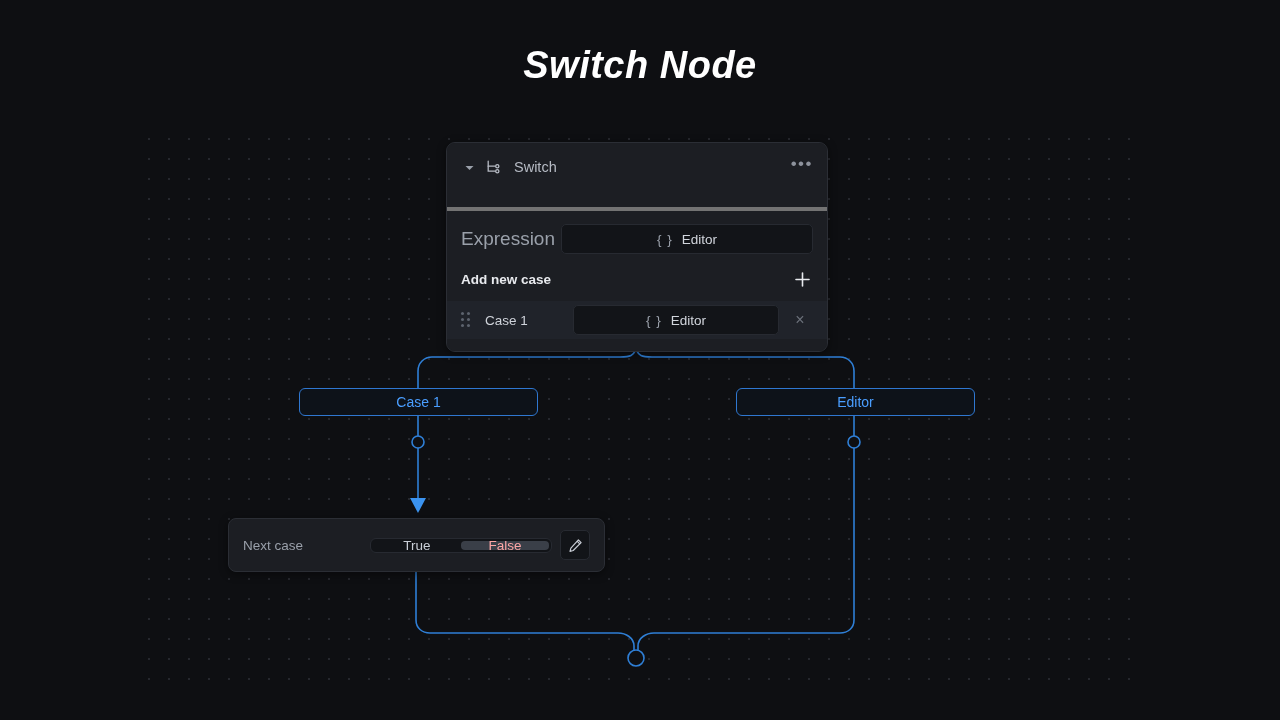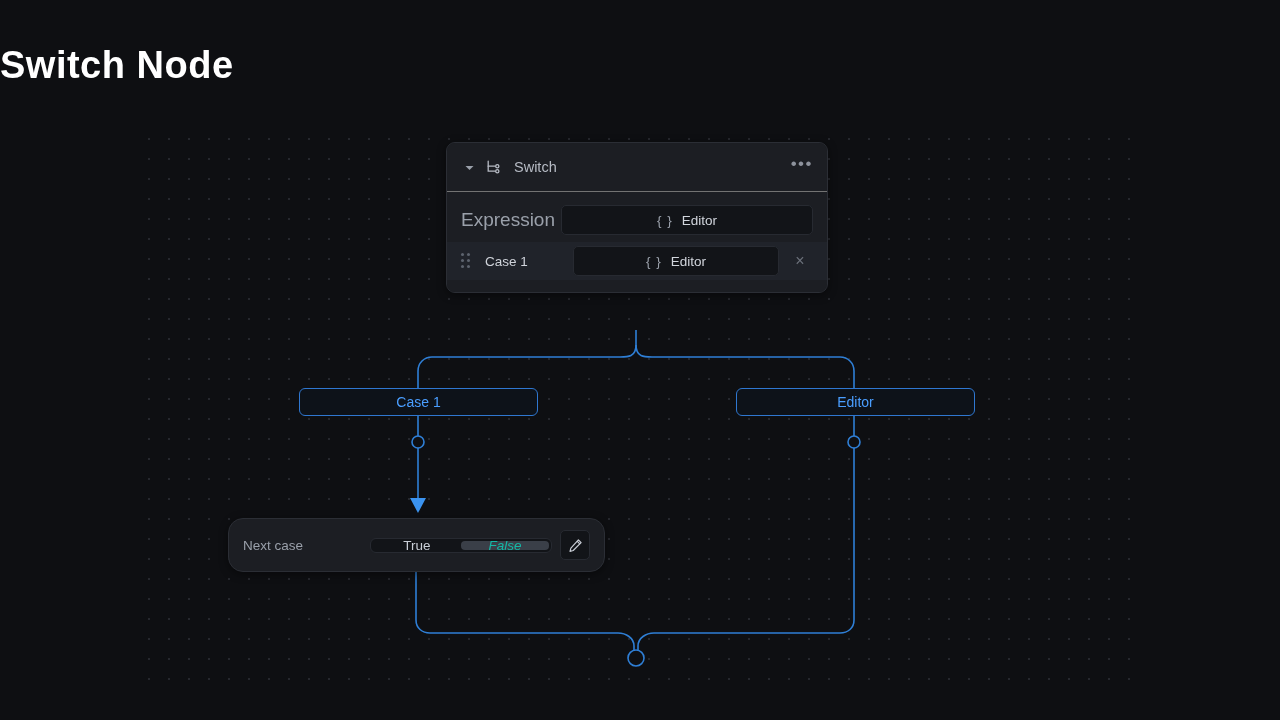--- a/index.html
+++ b/index.html
@@ -26,25 +26,26 @@
     background-size: 20px 20px;
     pointer-events: none;
   }
 
   
   #page-title {
     position: absolute;
     left: 0;
     top: 44px;
     width: 1280px;
-    text-align: left;
+    text-align: center;
     color: #ffffff;
     font-size: 38px;
     font-weight: bold;
     letter-spacing: 0.5px;
+    font-style: italic;
   }
 
   
   #edges {
     position: absolute;
     left: 0; top: 0;
     width: 1280px; height: 720px;
     pointer-events: none;
   }
 
@@ -57,22 +58,22 @@
     border-radius: 9px;
     background: #1c1e23;
     border: 1px solid #2b2e35;
     box-shadow: 0 2px 10px rgba(0,0,0,.45);
     overflow: hidden;
   }
   .node-header {
     height: 48px;
     display: flex;
     align-items: center;
-    padding: 0 14px 0 14px;
-    border-bottom: 1px solid #737373;
+    padding: 0 14px 16px 14px;
+    border-bottom: 4px solid #737373;
     background: #1c1e23;
   }
   .caret {
     width: 16px; height: 16px;
     margin-right: 8px;
     display: flex; align-items: center; justify-content: center;
   }
   .caret svg { display:block; }
   .hdr-icon { width: 18px; height: 18px; margin-right: 11px; display:flex; align-items:center; }
   .hdr-title {
@@ -184,21 +185,21 @@
   #branch-case1 { left: 299px; top: 388px; width: 237px; }
   #branch-default { left: 736px; top: 388px; width: 237px; }
 
   
   #nextcase-node {
     position: absolute;
     left: 228px;
     top: 518px;
     width: 377px;
     height: 54px;
-    border-radius: 15px;
+    border-radius: 8px;
     background: #1c1e23;
     border: 1px solid #2b2e35;
     box-shadow: 0 2px 10px rgba(0,0,0,.45);
     display: flex;
     align-items: center;
     padding: 16px 14px;
     box-sizing: border-box;
   }
   .nc-label {
     color: #9aa0aa;
@@ -218,22 +219,21 @@
     width: 88px;
     display: flex;
     align-items: center;
     justify-content: center;
     font-size: 13.5px;
     color: #c9ced6;
     border-radius: 4px;
   }
   .toggle-opt.active {
     background: #3a3f48;
-    color: #14b8a6;
-    font-style: italic;
+    color: #fca5a5;
   }
   .pencil-btn {
     width: 28px; height: 28px;
     margin-left: 8px;
     background: #121418;
     border: 1px solid #272a31;
     border-radius: 5px;
     display: flex; align-items: center; justify-content: center;
   }
 </style>
@@ -291,20 +291,29 @@
   <div class="node-body">
 
     <div class="row row-expression">
       <span class="row-label">Expression</span>
       <div class="editor-btn">
         <span class="braces">{ }</span>
         <span>Editor</span>
       </div>
     </div>
 
+    <div class="row row-addcase">
+      <span class="addcase-label">Add new case</span>
+      <span class="plus-btn">
+        <svg width="19" height="19" viewBox="0 0 19 19" stroke="#e8eaee" stroke-width="1.6" stroke-linecap="round">
+          <path d="M9.5 3 L9.5 16"></path>
+            <path d="M3 9.5 L16 9.5"></path>
+        </svg>
+      </span>
+    </div>
 
     <div class="row row-case">
       <span class="drag-handle">
         <i></i>
           <i></i>
           <i></i>
           <i></i>
           <i></i>
           <i></i>
       </span>

